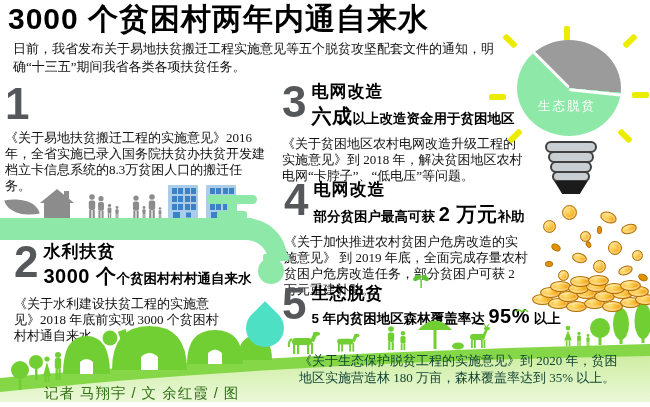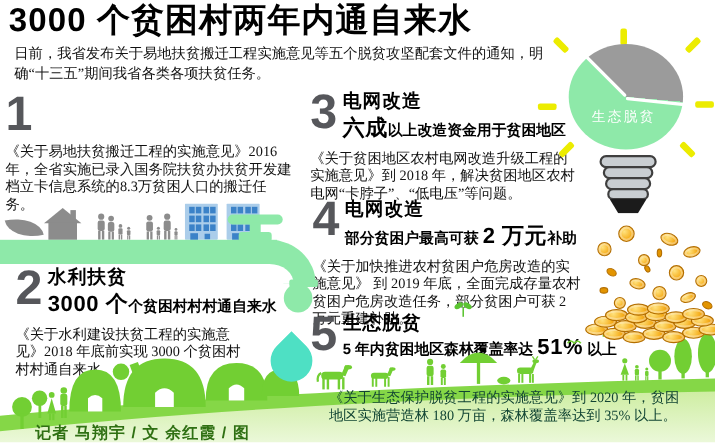--- a/index.html
+++ b/index.html
@@ -19,21 +19,21 @@
   .sec-sub .big{font-size:20px;font-weight:900;letter-spacing:0.5px;}
   .sec-body{font-family:"Liberation Serif","DejaVu Serif",serif;font-size:13px;
             line-height:1.25;color:#111;margin-top:6px;}
   #s1{left:5px;top:85px;} #s1 .sec-body{width:263px;}
   #s2{left:14px;top:243px;} #s2 .sec-body{width:210px;}
   #s3{left:282px;top:83px;} #s3 .sec-body{width:243px;}
   #s4{left:284px;top:181px;} #s4 .sec-body{width:246px;}
   #s5{left:282px;top:285px;}
   .s5-body{left:299px;top:353px;width:325px;z-index:7;font-family:"Liberation Serif","DejaVu Serif",serif;
            font-size:13px;line-height:1.3;color:#143;}
-  .credit{left:32px;top:384px;z-index:7;font-size:14.5px;font-weight:700;color:#2F7013;letter-spacing:1px;}
+  .credit{left:44px;top:384px;z-index:7;font-size:14.5px;font-weight:400;color:#2F7013;letter-spacing:1px;}
   
   .mint{background:#8EE9A9;}
   #pipe{left:0;top:218px;width:252px;height:22px;}
   #faucet-bar{left:207px;top:195px;width:50px;height:9px;border-radius:5px;}
   #faucet-stem{left:227px;top:202px;width:10px;height:14px;}
   #faucet-collar{left:217px;top:211px;width:30px;height:9px;border-radius:3px;}
   #faucet-elbow{left:245px;top:218px;width:42px;height:40px;box-sizing:border-box;
     border-top:22px solid #8EE9A9;border-right:20px solid #8EE9A9;border-top-right-radius:42px 40px;}
   #faucet-nozzle{left:263px;top:254px;width:26px;height:7px;border-radius:2px;}
   .drop{border-radius:0 50% 50% 50%;transform:rotate(45deg);}
@@ -217,21 +217,21 @@
       </div>
     </div>
     <div class="sec-body">《关于水利建设扶贫工程的实施意见》2018 年底前实现 3000 个贫困村村村通自来水。</div>
   </div>
 
   <div class="section" id="s5">
     <div class="sec-head">
       <div class="num">5</div>
       <div>
         <div class="sec-title">生态脱贫</div>
-        <div class="sec-sub"><span>5 年内贫困地区森林覆盖率达 </span><span class="big">51%</span><span> 以上</span></div>
+        <div class="sec-sub"><span>5 年内贫困地区森林覆盖率达 </span><span class="big">95%</span><span> 以上</span></div>
       </div>
     </div>
   </div>
   <div class="abs s5-body">《关于生态保护脱贫工程的实施意见》到 2020 年，贫困地区实施营造林 180 万亩，森林覆盖率达到 35% 以上。</div>
 
   <div class="abs" id="leaf-gray"></div>
   <div class="abs" id="house-gray">
     <div class="abs" id="house-roof"></div>
     <div class="abs" id="house-body"></div>
     <div class="abs" id="house-chimney"></div>

